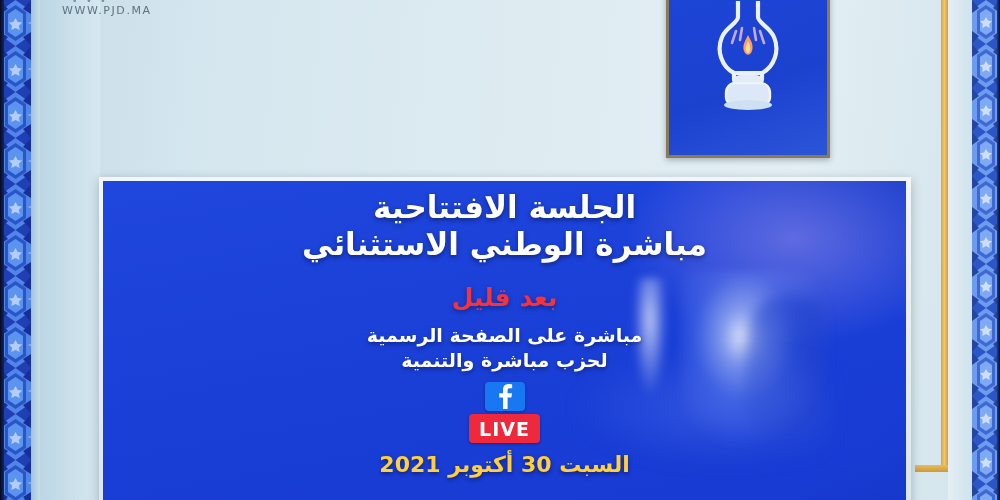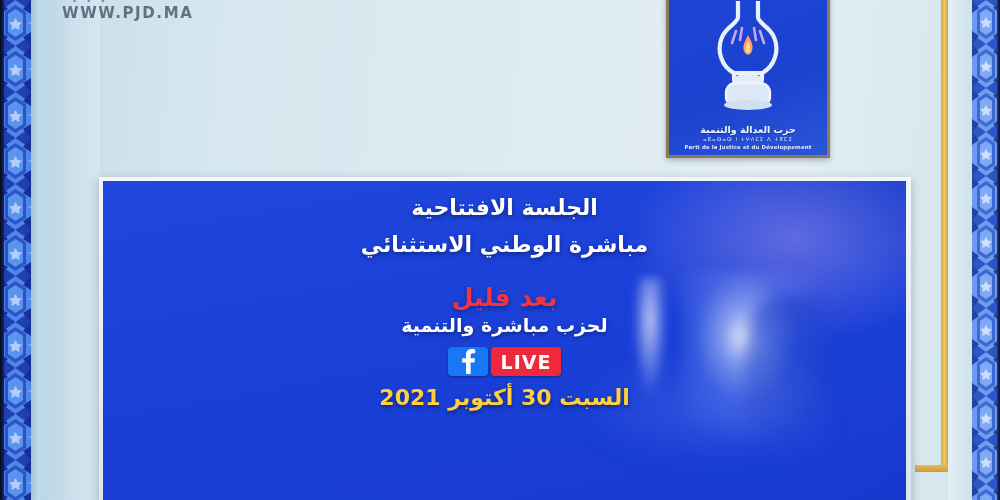--- a/index.html
+++ b/index.html
@@ -113,37 +113,37 @@
   }
 
   .screen-content {
     position:relative; z-index:5; width:100%; height:100%;
     display:flex; flex-direction:column; align-items:center;
     padding-top:8px;
     direction:rtl;
   }
 
   .title-ar {
-    color:#ffffff; font-weight:700; font-size:22px; line-height:37px;
+    color:#ffffff; font-weight:700; font-size:31px; line-height:37px;
     text-align:right; letter-spacing:.5px;
     text-shadow:0 2px 5px rgba(0,0,20,.45);
   }
   .soon-ar {
     color:#f4333f; font-weight:700; font-size:25px; line-height:30px;
     margin-top:20px; text-align:center;
     text-shadow:0 2px 5px rgba(0,0,30,.4);
   }
   .live-ar {
     color:#ffffff; font-weight:700; font-size:19px; line-height:25px;
     margin-top:10px; text-align:center;
     text-shadow:0 2px 4px rgba(0,0,20,.4);
   }
 
   .fb-row {
-    margin-top:9px; display:flex; flex-direction:row; align-items:center;
+    margin-top:9px; display:flex; flex-direction:column; align-items:center;
     gap:3px; direction:ltr;
   }
   .fb-badge {
     width:40px; height:29px; background:#1877f2; border-radius:4px;
     display:flex; align-items:center; justify-content:center;
     box-shadow:0 1px 3px rgba(0,0,30,.4);
   }
   .live-badge {
     height:29px; background:#f0283c; border-radius:4px; color:#fff;
     font-weight:800; font-size:19px; letter-spacing:1px;
@@ -156,21 +156,21 @@
     text-shadow:0 1px 2px rgba(0,0,20,.5);
   }
   .date-ar {
     margin-top:9px; color:#ffcf3d; font-weight:700; font-size:22px;
     letter-spacing:.3px; text-shadow:0 2px 4px rgba(0,0,20,.45);
   }
 
   
   .site-url {
     position:absolute; left:62px; top:4px;
-    color:#5d7382; font-size:15px; font-weight:700; letter-spacing:1.6px;
+    color:#5d7382; font-size:11px; font-weight:400; letter-spacing:1.6px;
     direction:ltr;
   }
   .tiny-dots {
     position:absolute; left:72px; top:-4px; color:#7b8fa0;
     font-size:9px; letter-spacing:3px;
   }
 
   
   .floor-strip {
     position:absolute; left:40px; bottom:0; width:60px; height:500px;
@@ -242,42 +242,38 @@
           <path d="M56 34 C59 40 62 44 60 50 C58 55 54 55 52 50 C50 45 53 40 56 34 Z" fill="#ff9a6b"></path>
           <path d="M56 40 C58 44 59 47 58 50 C57 53 55 53 54 50 C53 47 54 44 56 40 Z" fill="#ffd98a"></path>
           <g stroke="#c3a8e6" stroke-width="2.6" stroke-linecap="round">
             <path d="M44 30 L40 42"></path>
               <path d="M50 27 L48 39"></path>
               <path d="M62 27 L64 39"></path>
               <path d="M68 30 L72 42"></path>
           </g>
         </svg>
       </span>
-      <div class="logo-text">
-        <div class="logo-ar">حزب العدالة والتنمية</div>
-        <div class="logo-tif">ⴰⴽⴰⴱⴰⵕ ⵏ ⵜⵖⴷⵎⵉ ⴷ ⵜⴳⵎⵉ</div>
-        <div class="logo-fr">Parti de la Justice et du Développement</div>
-      </div>
     </div>
   </div>
 
   <div class="screen-frame">
     <div class="screen">
       <div class="glare-a"></div>
       <div class="glare-b"></div>
       <div class="glare-c"></div>
       <div class="glare-d"></div>
       <div class="vignette"></div>
 
       <div class="screen-content">
         <div class="title-ar">الجلسة الافتتاحية</div>
         <div class="title-ar">مباشرة الوطني الاستثنائي</div>
 
         <div class="soon-ar">بعد قليل</div>
 
+        <div class="live-ar">مباشرة على الصفحة الرسمية</div>
         <div class="live-ar" style="margin-top:0">لحزب مباشرة والتنمية</div>
 
         <div class="fb-row">
           <div class="fb-badge">
             <svg width="17" height="25" viewBox="0 0 17 25" aria-hidden="true">
               <path d="M11.6 25V13.6h3.8l.6-4.4h-4.4V6.4c0-1.3.35-2.1 2.2-2.1h2.35V.38C15.7.25 14.3 0 12.7 0 9.3 0 7 2.05 7 5.85V9.2H3.2v4.4H7V25Z" fill="#ffffff"></path>
             </svg>
           </div>
           <div class="live-badge">LIVE</div>
         </div>

